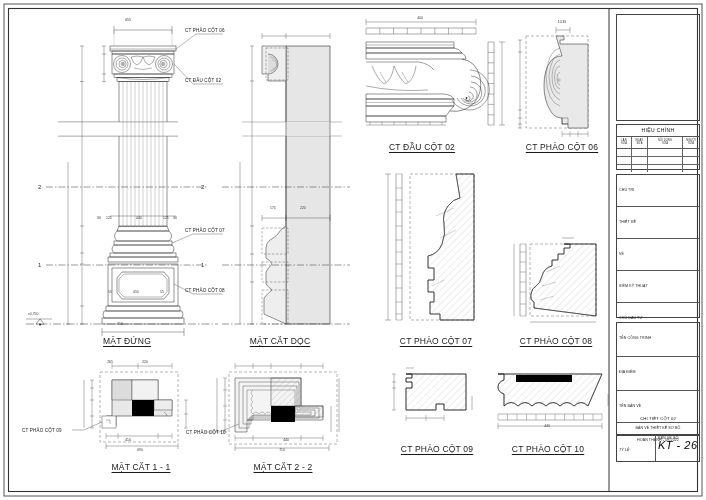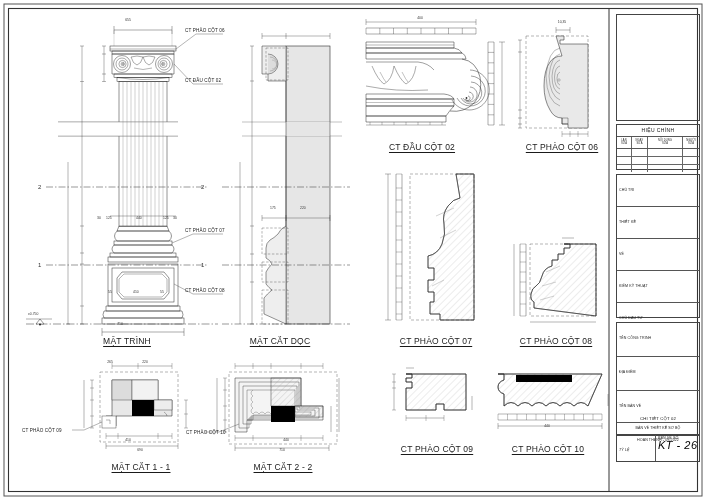--- a/index.html
+++ b/index.html
@@ -192,21 +192,21 @@
   <div class="abs dim" style="left:97px;top:216px">30</div>
   <div class="abs dim" style="left:106px;top:216px">125</div>
   <div class="abs dim" style="left:136px;top:216px">440</div>
   <div class="abs dim" style="left:163px;top:216px">125</div>
   <div class="abs dim" style="left:173px;top:216px">30</div>
 
   <div class="abs dim" style="left:108px;top:290px">55</div>
   <div class="abs dim" style="left:133px;top:290px">410</div>
   <div class="abs dim" style="left:160px;top:290px">55</div>
 
-  <div class="abs ttl" style="left:127px;top:336px;transform:translate(-50%,0)">MẶT TRÌNH</div>
+  <div class="abs ttl" style="left:127px;top:336px;transform:translate(-50%,0)">MẶT ĐỨNG</div>
 
   <svg class="abs" style="left:222px;top:12px" width="130" height="340">
     <g stroke="#2b2b2b" fill="none" stroke-width="0.5">
 
       <rect x="64" y="34" width="44" height="278" fill="#e6e6e6" stroke="#2b2b2b" stroke-width="0.6"></rect>
 
       <path d="M40 34 L64 34 L64 69 L46 69 L46 62 L40 62 Z" fill="#eeeeee" stroke="#2b2b2b" stroke-width="0.5"></path>
 
       <path d="M46 42 a10 10 0 0 1 0 20" fill="#dddddd" stroke="#2b2b2b" stroke-width="0.45"></path>
       <path d="M48 45 a7 7 0 0 1 0 14" fill="none" stroke="#666" stroke-width="0.35"></path>

